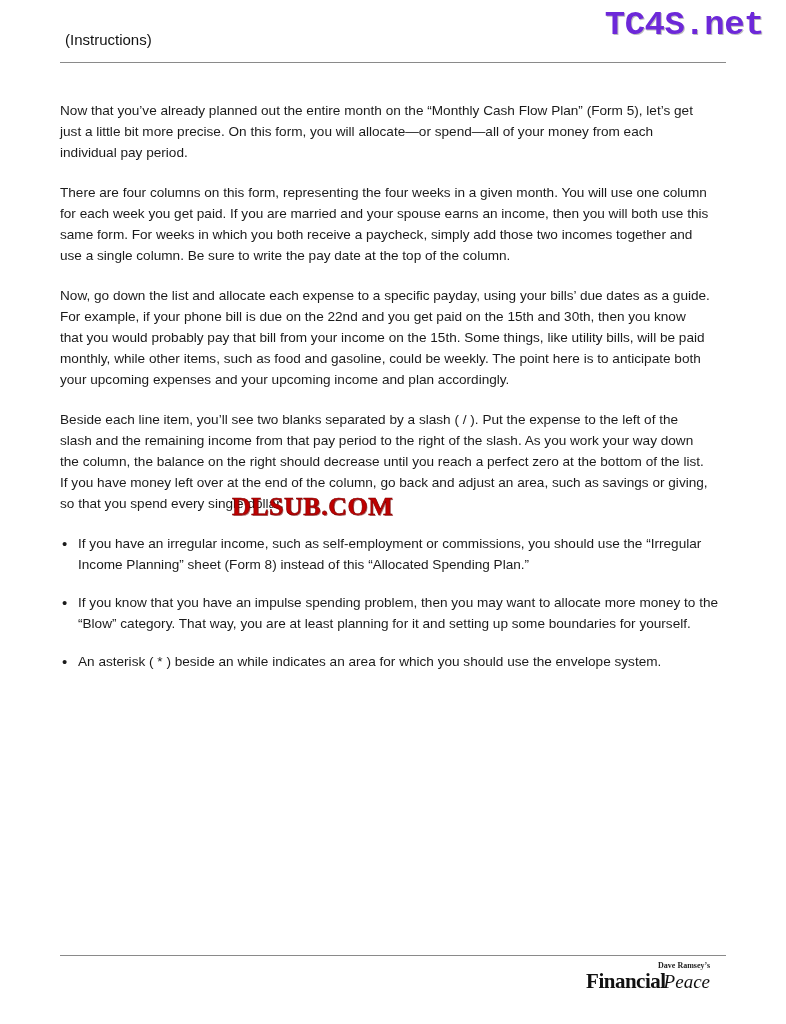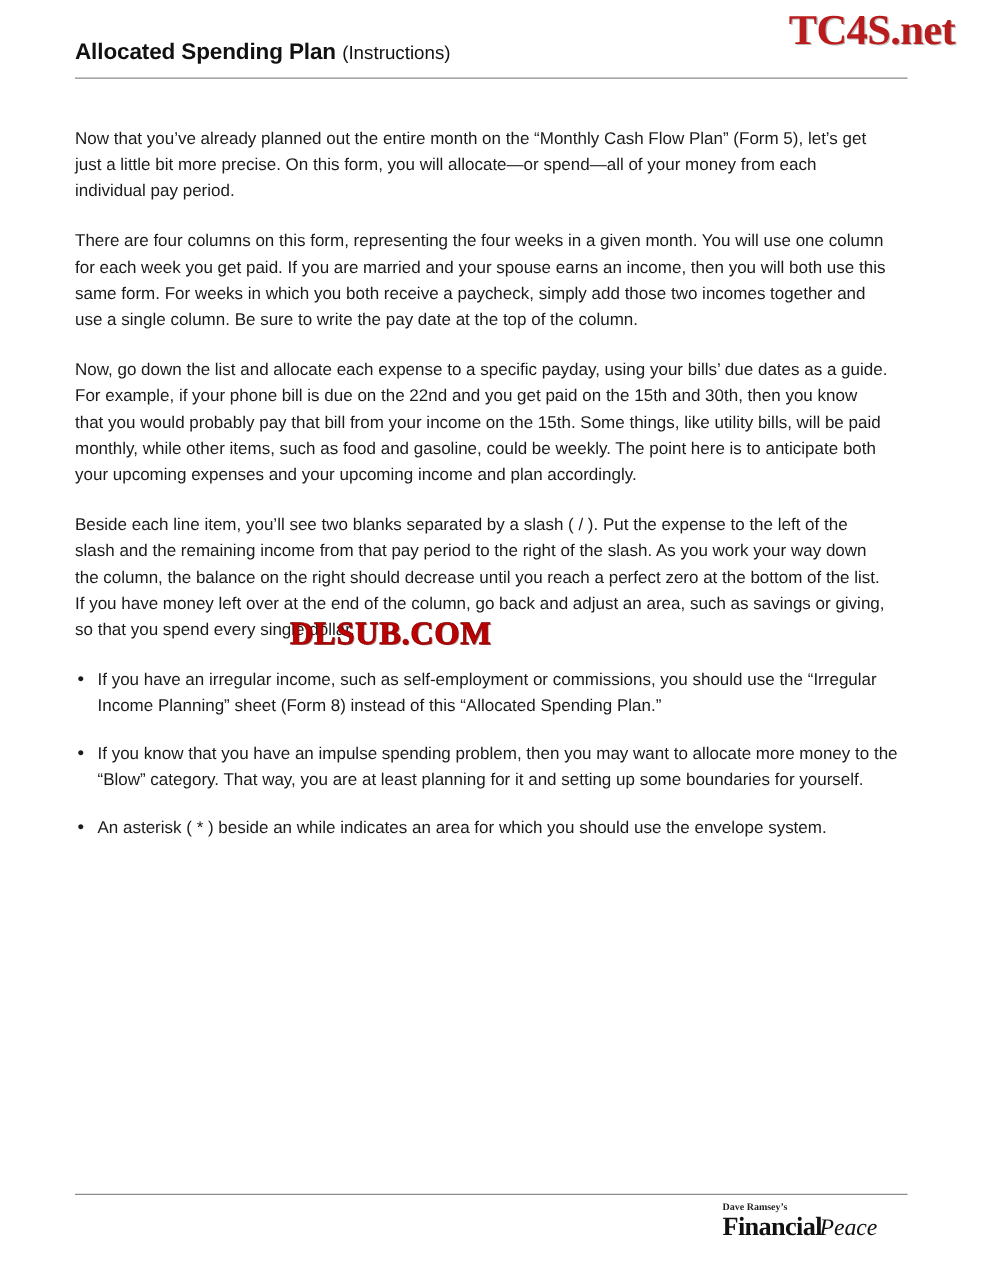--- a/index.html
+++ b/index.html
@@ -24,25 +24,25 @@
     position: absolute;
     top: 0;
     left: 0;
     width: 786px;
     height: 78px;
   }
   .brand-wordmark {
     position: absolute;
     top: 6px;
     right: 22px;
-    font-family: Liberation Serif, serif;
+    font-family: Liberation Mono, monospace;
     font-weight: bold;
     font-size: 34px;
     letter-spacing: -0.5px;
-    color: #b91c1c;
+    color: #6d28d9;
     text-shadow: 1px 1px 0 #bdbdbd;
   }
   .doc-title-row {
     position: absolute;
     left: 60px;
     top: 31px;
     display: flex;
     align-items: baseline;
   }
   .doc-title {
@@ -134,21 +134,21 @@
     top: 955px;
     width: 666px;
     height: 1px;
     background: #8a8a8a;
   }
   .footer-logo {
     position: absolute;
     left: 578px;
     top: 962px;
     width: 132px;
-    text-align: left;
+    text-align: right;
     line-height: 1;
   }
   .footer-logo .pre {
     font-family: "Liberation Serif", serif;
     font-size: 8px;
     font-weight: bold;
     color: #222222;
     display: block;
     margin-bottom: 1px;
   }
@@ -170,21 +170,20 @@
   }
 </style>
 </head>
 <body>
 
 <div class="page">
 
   <div class="header">
     <div class="brand-wordmark">TC4S.net</div>
     <div class="doc-title-row">
-      <span class="doc-title">Allocated Spending Plan</span>
       <span class="doc-subtitle">(Instructions)</span>
     </div>
     <div class="header-rule"></div>
   </div>
 
   <div class="content">
     <p class="para">Now that you’ve already planned out the entire month on the “Monthly Cash Flow Plan” (Form 5), let’s get just a little bit more precise. On this form, you will allocate—or spend—all of your money from each individual pay period.</p>
     <p class="para">There are four columns on this form, representing the four weeks in a given month. You will use one column for each week you get paid. If you are married and your spouse earns an income, then you will both use this same form. For weeks in which you both receive a paycheck, simply add those two incomes together and use a single column. Be sure to write the pay date at the top of the column.</p>
     <p class="para">Now, go down the list and allocate each expense to a specific payday, using your bills’ due dates as a guide. For example, if your phone bill is due on the 22nd and you get paid on the 15th and 30th, then you know that you would probably pay that bill from your income on the 15th. Some things, like utility bills, will be paid monthly, while other items, such as food and gasoline, could be weekly. The point here is to anticipate both your upcoming expenses and your upcoming income and plan accordingly.</p>
     <p class="para">Beside each line item, you’ll see two blanks separated by a slash ( / ). Put the expense to the left of the slash and the remaining income from that pay period to the right of the slash. As you work your way down the column, the balance on the right should decrease until you reach a perfect zero at the bottom of the list. If you have money left over at the end of the column, go back and adjust an area, such as savings or giving, so that you spend every single dollar.</p>

